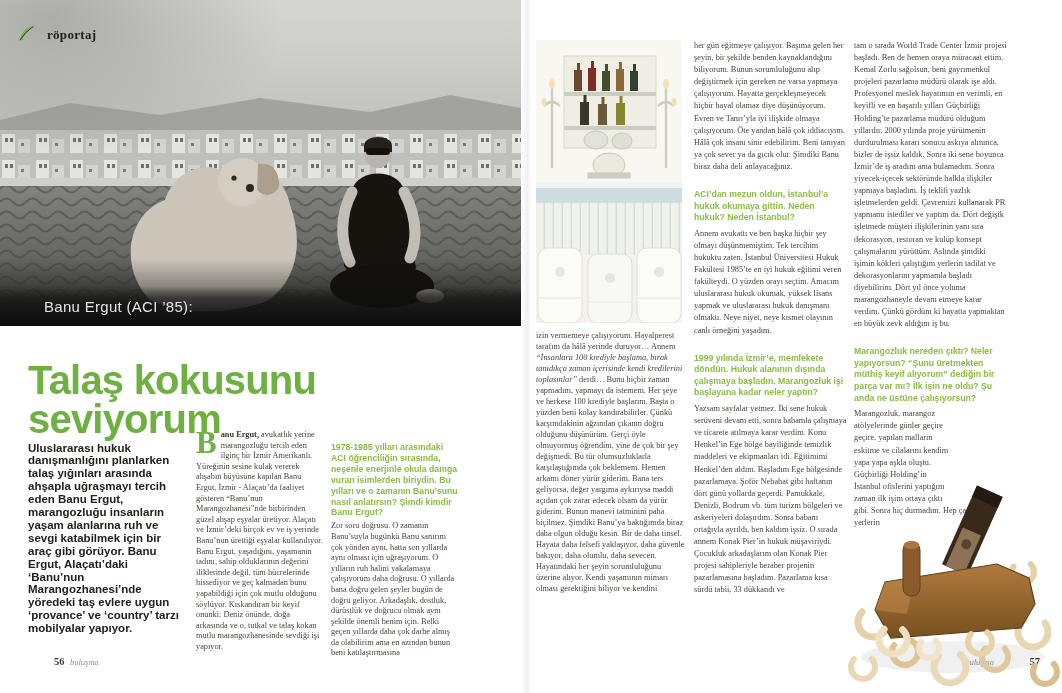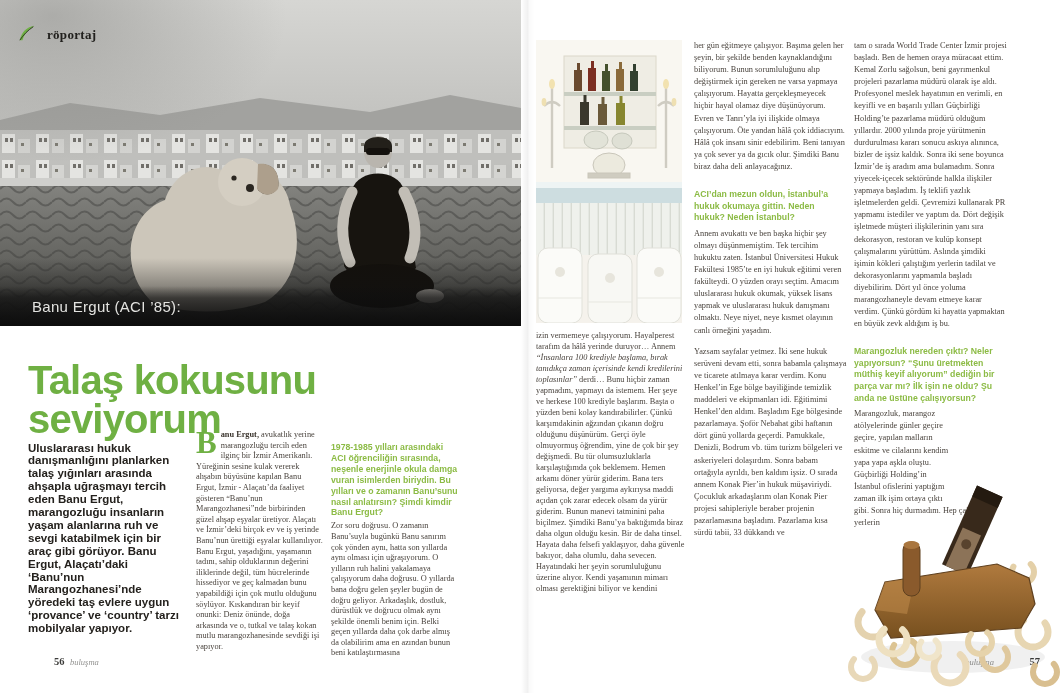--- a/index.html
+++ b/index.html
@@ -10,21 +10,21 @@
     background:linear-gradient(to right,rgba(0,0,0,0),rgba(0,0,0,0.06) 48%,rgba(0,0,0,0.02) 60%,rgba(0,0,0,0));}
 
   
   .hero{position:absolute;left:0;top:0;width:521px;height:326px;}
   .hero svg{display:block;}
   .tag{position:absolute;left:18px;top:24px;display:flex;align-items:center;gap:11px;z-index:6;}
   .tag-label{font:700 13px "Liberation Serif",serif;color:#22211e;letter-spacing:.3px;}
   .kicker-band{position:absolute;left:0;bottom:0;width:521px;height:40px;
     background:linear-gradient(to bottom,rgba(18,18,18,0) 0%,rgba(14,14,14,.55) 30%,rgba(10,10,10,.78) 100%);
     display:flex;align-items:center;z-index:5;}
-  .kicker{color:#e3e3e0;font:400 15px "Liberation Sans",sans-serif;padding-left:32px;letter-spacing:.3px;}
+  .kicker{color:#e3e3e0;font:400 15px "Liberation Sans",sans-serif;padding-left:44px;letter-spacing:.3px;}
 
   .headline{position:absolute;left:28px;top:334px;width:440px;
     font:800 40px/0.97 "Liberation Sans",sans-serif;color:#6fb043;letter-spacing:-0.8px;}
   .intro{position:absolute;left:28px;top:430px;width:158px;
     font:700 11.5px/12.9px "Liberation Sans",sans-serif;color:#24211d;}
 
   .colL{position:absolute;top:430px;width:127px;font:400 8.3px/10.6px "Liberation Serif",serif;
     color:#4a443e;}
   .colL.c2{left:196px;} .colL.c3{left:331px;}
   .dropcap{float:left;font:700 31px/24px "Liberation Serif",serif;color:#6fb043;margin:1px 4px 0 0;}
@@ -224,20 +224,21 @@
   <div class="rcol c1">
     <p class="ans">
       <span>izin vermemeye çalışıyorum. Hayalperest tarafım da hâlâ yerinde duruyor… Annem </span><span class="it">“İnsanlara 100 krediyle başlama, bırak tanıdıkça zaman içerisinde kendi kredilerini toplasınlar”</span><span> derdi… Bunu hiçbir zaman yapmadım, yapmayı da istemem. Her şeye ve herkese 100 krediyle başlarım. Başta o yüzden beni kolay kandırabilirler. Çünkü karşımdakinin ağzından çıkanın doğru olduğunu düşünürüm. Gerçi öyle olmuyormuş öğrendim, yine de çok bir şey değişmedi. Bu tür olumsuzluklarla karşılaştığımda çok beklemem. Hemen arkamı döner yürür giderim. Bana ters geliyorsa, değer yargıma aykırıysa maddi açıdan çok zarar edecek olsam da yürür giderim. Bunun manevi tatminini paha biçilmez. Şimdiki Banu’ya baktığımda biraz daha olgun olduğu kesin. Bir de daha tinsel. Hayata daha felsefi yaklaşıyor, daha güvenle bakıyor, daha olumlu, daha sevecen. Hayatındaki her şeyin sorumluluğunu üzerine alıyor. Kendi yaşamının mimarı olması gerektiğini biliyor ve kendini</span>
     </p>
   </div>
 
   <div class="rcol c2">
     <p class="ans">her gün eğitmeye çalışıyor. Başıma gelen her şeyin, bir şekilde benden kaynaklandığını biliyorum. Bunun sorumluluğunu alıp değiştirmek için gereken ne varsa yapmaya çalışıyorum. Hayatta gerçekleşmeyecek hiçbir hayal olamaz diye düşünüyorum. Evren ve Tanrı’yla iyi ilişkide olmaya çalışıyorum. Öte yandan hâlâ çok iddiacıyım. Hâlâ çok insanı sinir edebilirim. Beni tanıyan ya çok sever ya da gıcık olur. Şimdiki Banu biraz daha deli anlayacağınız.</p>
     <p class="qh r">ACI’dan mezun oldun, İstanbul’a hukuk okumaya gittin. Neden hukuk? Neden İstanbul?</p>
     <p class="ans">Annem avukattı ve ben başka hiçbir şey olmayı düşünmemiştim. Tek tercihim hukuktu zaten. İstanbul Üniversitesi Hukuk Fakültesi 1985’te en iyi hukuk eğitimi veren fakülteydi. O yüzden orayı seçtim. Amacım uluslararası hukuk okumak, yüksek lisans yapmak ve uluslararası hukuk danışmanı olmaktı. Neye niyet, neye kısmet olayının canlı örneğini yaşadım.</p>
+    <p class="qh r">1999 yılında İzmir’e, memlekete döndün. Hukuk alanının dışında çalışmaya başladın. Marangozluk işi başlayana kadar neler yaptın?</p>
     <p class="ans">Yazsam sayfalar yetmez. İki sene hukuk serüveni devam etti, sonra babamla çalışmaya ve ticarete atılmaya karar verdim. Konu Henkel’in Ege bölge bayiliğinde temizlik maddeleri ve ekipmanları idi. Eğitimimi Henkel’den aldım. Başladım Ege bölgesinde pazarlamaya. Şoför Nebahat gibi haftanın dört günü yollarda geçerdi. Pamukkale, Denizli, Bodrum vb. tüm turizm bölgeleri ve askeriyeleri dolaşırdım. Sonra babam ortağıyla ayrıldı, ben kaldım işsiz. O sırada annem Konak Pier’in hukuk müşaviriydi. Çocukluk arkadaşlarım olan Konak Pier projesi sahipleriyle beraber projenin pazarlamasına başladım. Pazarlama kısa sürdü tabii, 33 dükkandı ve</p>
   </div>
 
   <div class="rcol c3">
     <p class="ans">tam o sırada World Trade Center İzmir projesi başladı. Ben de hemen oraya müracaat ettim. Kemal Zorlu sağolsun, beni gayrımenkul projeleri pazarlama müdürü olarak işe aldı. Profesyonel meslek hayatımın en verimli, en keyifli ve en başarılı yılları Güçbirliği Holding’te pazarlama müdürü olduğum yıllardır. 2000 yılında proje yürütmenin durdurulması kararı sonucu askıya alınınca, bizler de işsiz kaldık. Sonra iki sene boyunca İzmir’de iş aradım ama bulamadım. Sonra yiyecek-içecek sektöründe halkla ilişkiler yapmaya başladım. İş teklifi yazlık işletmelerden geldi. Çevremizi kullanarak PR yapmamı istediler ve yaptım da. Dört değişik işletmede müşteri ilişkilerinin yanı sıra dekorasyon, restoran ve kulüp konsept çalışmalarını yürüttüm. Aslında şimdiki işimin kökleri çalıştığım yerlerin tadilat ve dekorasyonlarını yapmamla başladı diyebilirim. Dört yıl önce yoluma marangozhaneyle devam etmeye karar verdim. Çünkü gördüm ki hayatta yapmaktan en büyük zevk aldığım iş bu.</p>
     <p class="qh r">Marangozluk nereden çıktı? Neler yapıyorsun? “Şunu üretmekten müthiş keyif alıyorum” dediğin bir parça var mı? İlk işin ne oldu? Şu anda ne üstüne çalışıyorsun?</p>
     <p class="ans"><span class="plane-wrap"></span><span>Marangozluk, marangoz atölyelerinde günler geçire geçire, yapılan malların eskitme ve cilalarını kendim yapa yapa aşkla oluştu. Güçbirliği Holding’in İstanbul ofislerini yaptığım zaman ilk işim ortaya çıktı gibi. Sonra hiç durmadım. Hep çalıştığım yerlerin</span></p>
   </div>
 
   <div class="plane-photo" aria-label="Talaşlar içinde ahşap el rendesi">

